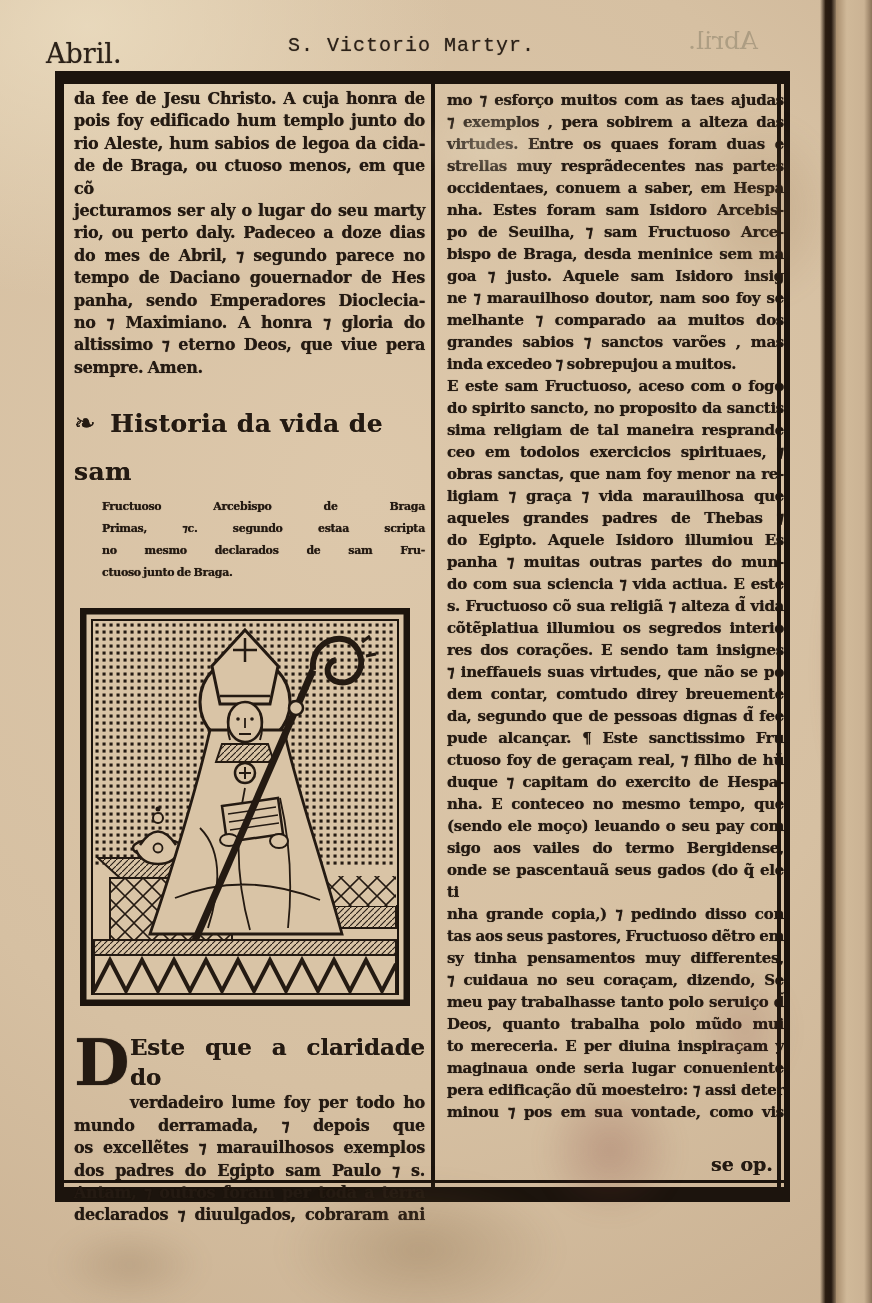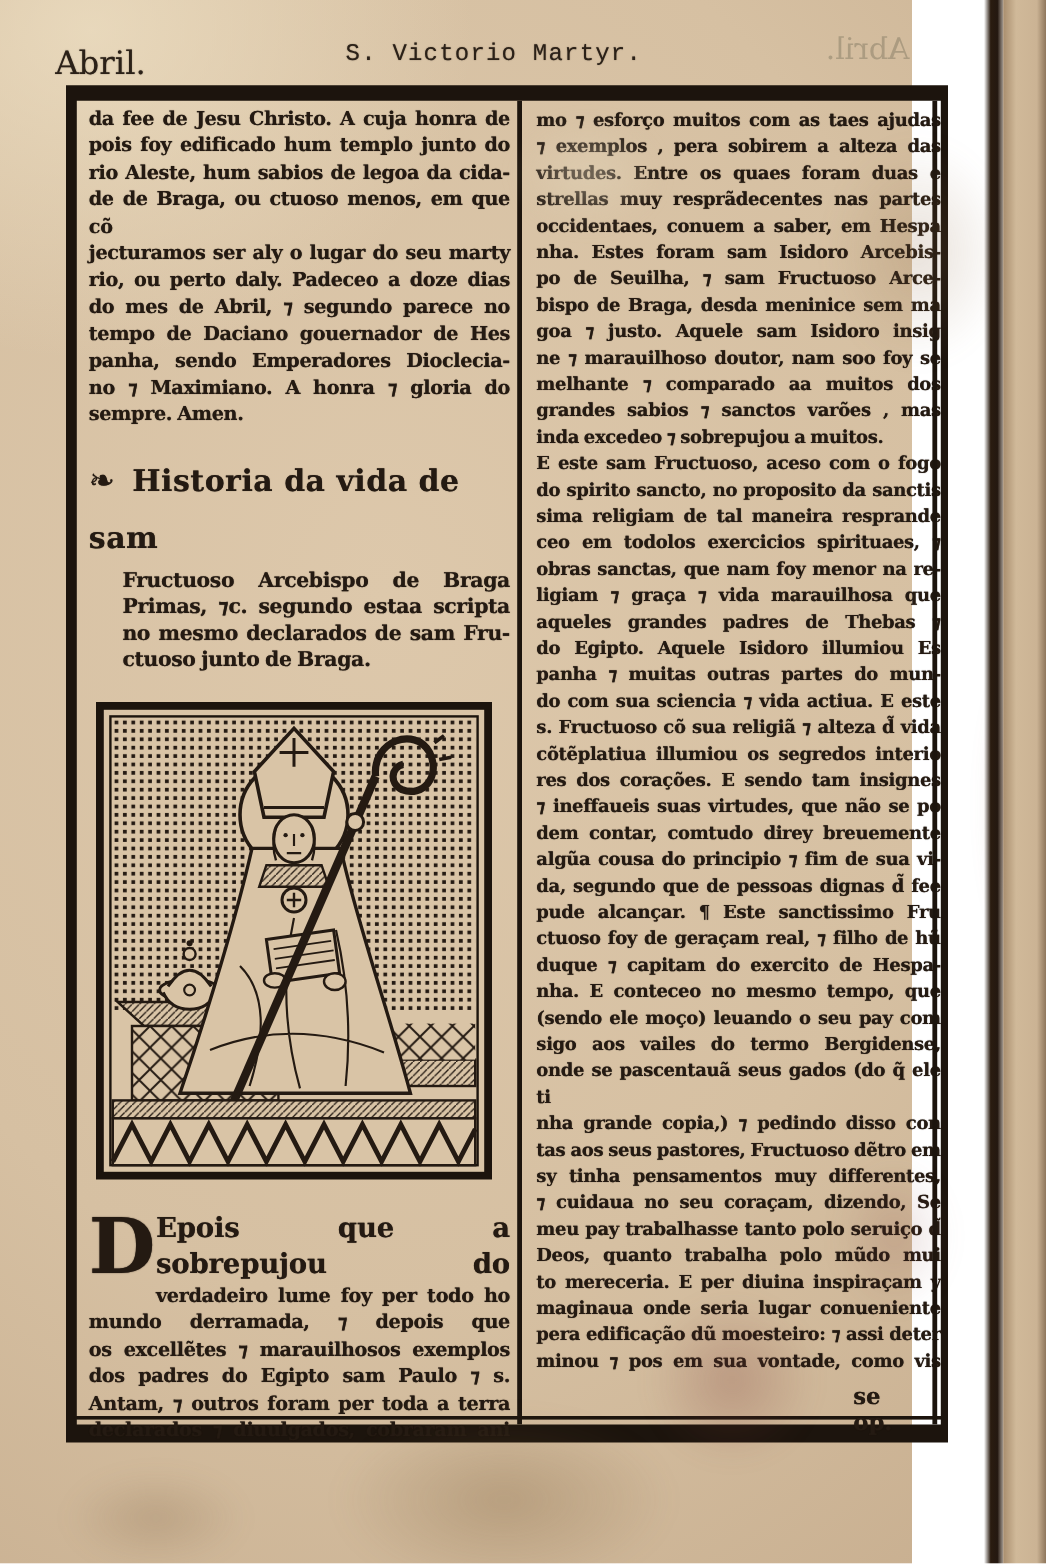--- a/index.html
+++ b/index.html
@@ -1,18 +1,18 @@
 <!DOCTYPE html>
 <html><head>
 <meta charset="utf-8">
 <style>
   html,body{margin:0;padding:0;}
   body{width:872px;height:1303px;overflow:hidden;
        font-family:"DejaVu Serif","DejaVu Sans",serif;}
-  .page{position:relative;width:760px;height:1303px;
+  .page{position:relative;width:872px;height:1303px;
     background:
       radial-gradient(60% 30% at 10% 2%, rgba(238,224,196,.75) 0%, rgba(238,224,196,0) 70%),
       radial-gradient(130% 95% at 42% 38%, #ddc8ab 0%, #d6c0a2 48%, #c9b091 80%, #b79c7c 100%);
     color:#241a12;}
   
   .gutter{position:absolute;top:0;bottom:0;left:820px;width:16px;
     background:linear-gradient(to right, rgba(40,28,16,0), #2a1c10 35%, #241810 70%, rgba(74,54,34,.5));}
   .next-page{position:absolute;top:0;bottom:0;left:836px;width:36px;
     background:linear-gradient(to right,#a98e6e,#d0b999 30%,#cbb394 78%,#8c745a);}
   
@@ -38,21 +38,21 @@
     letter-spacing:-0.3px;word-spacing:-1px;color:#241a12;
     text-shadow:0 0 .7px rgba(36,26,18,.85);}
   .tline-end{text-align-last:left;}
   .col-left .para1 .tline{font-size:16px;line-height:22.4px;}
   .col-right .tline{font-size:15px;line-height:22px;}
   
   .heading{margin-top:20px;}
   .hline1{font-size:25px;line-height:48px;font-weight:700;letter-spacing:.4px;
     text-shadow:0 0 .6px rgba(36,26,18,.8);}
   .hline1 .orn{font-size:26px;margin-right:14px;}
-  .hsub .tline{font-size:17px;line-height:22px;padding-left:28px;}
+  .hsub .tline{font-size:11px;line-height:22px;padding-left:28px;}
   
   .woodcut{margin:24px 0 0 6px;width:330px;height:398px;}
   
   .para2{margin-top:26px;}
   .dropcap{float:left;width:56px;height:70px;font-size:64px;line-height:62px;
     font-weight:700;text-shadow:0 0 1px rgba(36,26,18,.9);}
   .p2l1{font-size:23px;line-height:30px;font-weight:700;text-align:justify;
     text-align-last:justify;letter-spacing:-0.2px;text-shadow:0 0 .6px rgba(36,26,18,.8);}
   .para2 .plines .tline{font-size:16px;line-height:22.4px;}
   
@@ -84,20 +84,21 @@
           <div class="tline">da fee de Jesu Christo. A cuja honra de</div>
           <div class="tline">pois foy edificado hum templo junto do</div>
           <div class="tline">rio Aleste, hum sabios de legoa da cida-</div>
           <div class="tline">de de Braga, ou ctuoso menos, em que cõ</div>
           <div class="tline">jecturamos ser aly o lugar do seu marty</div>
           <div class="tline">rio, ou perto daly. Padeceo a doze dias</div>
           <div class="tline">do mes de Abril, ⁊ segundo parece no</div>
           <div class="tline">tempo de Daciano gouernador de Hes</div>
           <div class="tline">panha, sendo Emperadores Dioclecia-</div>
           <div class="tline">no ⁊ Maximiano. A honra ⁊ gloria do</div>
+          <div class="tline">altissimo ⁊ eterno Deos, que viue pera</div>
           <div class="tline tline-end">sempre. Amen.</div>
         </div>
 
       <div class="heading">
         <div class="hline1">
           <span class="orn">❧</span><span>Historia da vida de sam</span>
         </div>
         <div class="hsub">
             <div class="tline">Fructuoso Arcebispo de Braga</div>
             <div class="tline">Primas, ⁊c. segundo estaa scripta</div>
@@ -167,21 +168,21 @@
           <path d="M282 34 L290 28 M286 48 L296 46" stroke="#241a12" stroke-width="3"></path>
 
           <rect x="14" y="332" width="302" height="15" fill="url(#wh)" stroke="#241a12" stroke-width="2"></rect>
           <rect x="14" y="347" width="302" height="39" fill="#d9c4a6" stroke="#241a12" stroke-width="2"></rect>
           <path d="M14 383 L30 352 L46 383 L62 352 L78 383 L94 352 L110 383 L126 352 L142 383 L158 352 L174 383 L190 352 L206 383 L222 352 L238 383 L254 352 L270 383 L286 352 L302 383 L316 356" fill="none" stroke="#241a12" stroke-width="4"></path>
         </svg>
       </div>
 
       <div class="para2">
         <span class="dropcap">D</span>
-        <div class="p2l1">Epois que a sobrepujou do</div>
+        <div class="p2l1">Este que a claridade do</div>
         <div class="plines">
             <div class="tline">verdadeiro lume foy per todo ho</div>
             <div class="tline">mundo derramada, ⁊ depois que</div>
             <div class="tline">os excellẽtes ⁊ marauilhosos exemplos</div>
             <div class="tline">dos padres do Egipto sam Paulo ⁊ s.</div>
             <div class="tline">Antam, ⁊ outros foram per toda a terra</div>
             <div class="tline">declarados ⁊ diuulgados, cobraram ani</div>
           </div>
       </div>
     </div>
@@ -210,21 +211,20 @@
         <div class="tline">ligiam ⁊ graça ⁊ vida marauilhosa que</div>
         <div class="tline">aqueles grandes padres de Thebas ⁊</div>
         <div class="tline">do Egipto. Aquele Isidoro illumiou Es</div>
         <div class="tline">panha ⁊ muitas outras partes do mun-</div>
         <div class="tline">do com sua sciencia ⁊ vida actiua. E este</div>
         <div class="tline">s. Fructuoso cõ sua religiã ⁊ alteza d̃ vida</div>
         <div class="tline">cõtẽplatiua illumiou os segredos interio</div>
         <div class="tline">res dos corações. E sendo tam insignes</div>
         <div class="tline">⁊ ineffaueis suas virtudes, que não se po</div>
         <div class="tline">dem contar, comtudo direy breuemente</div>
-        <div class="tline">algũa cousa do principio ⁊ fim de sua vi-</div>
         <div class="tline">da, segundo que de pessoas dignas d̃ fee</div>
         <div class="tline">pude alcançar. ¶ Este sanctissimo Fru</div>
         <div class="tline">ctuoso foy de geraçam real, ⁊ filho de hũ</div>
         <div class="tline">duque ⁊ capitam do exercito de Hespa-</div>
         <div class="tline">nha. E conteceo no mesmo tempo, que</div>
         <div class="tline">(sendo ele moço) leuando o seu pay com</div>
         <div class="tline">sigo aos vailes do termo Bergidense,</div>
         <div class="tline">onde se pascentauã seus gados (do q̃ ele ti</div>
         <div class="tline">nha grande copia,) ⁊ pedindo disso con</div>
         <div class="tline">tas aos seus pastores, Fructuoso dẽtro em</div>

